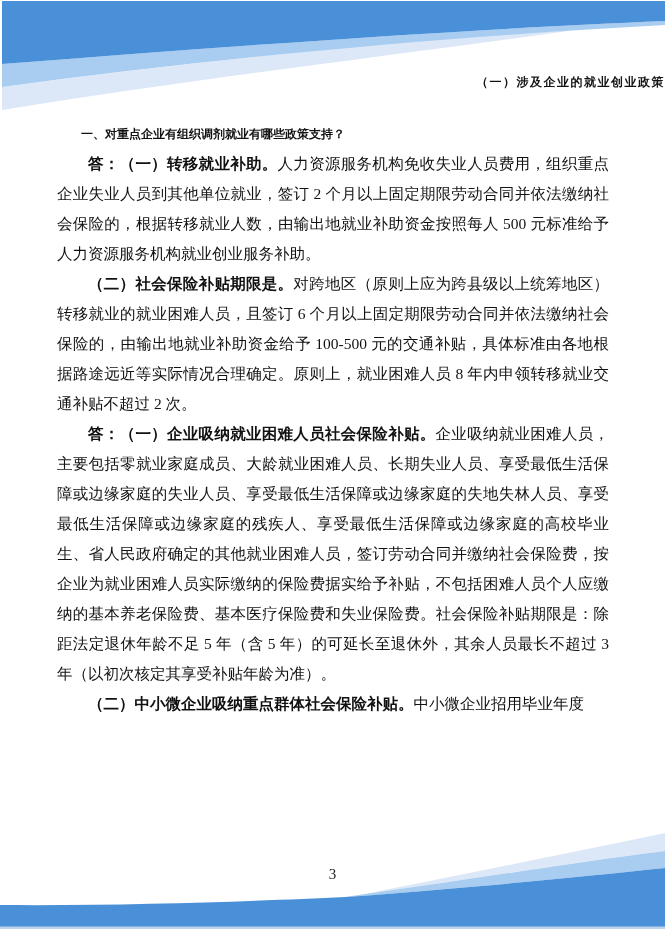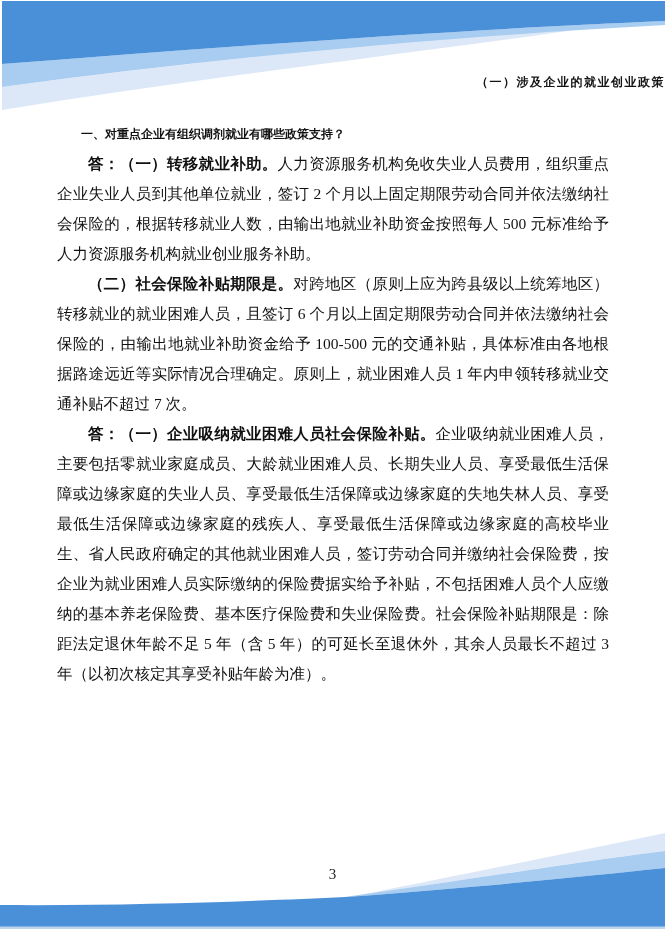--- a/index.html
+++ b/index.html
@@ -77,27 +77,30 @@
 
     <p class="q">
       <span>一、对重点企业有组织调剂就业有哪些政策支持？</span>
     </p>
 
     <p>
       <span class="lead">答：（一）转移就业补助。</span><span>人力资源服务机构免收失业人员费用，组织重点企业失业人员到其他单位就业，签订 2 个月以上固定期限劳动合同并依法缴纳社会保险的，根据转移就业人数，由输出地就业补助资金按照每人 500 元标准给予人力资源服务机构就业创业服务补助。</span>
     </p>
 
     <p>
-      <span class="lead">（二）社会保险补贴期限是。</span><span>对跨地区（原则上应为跨县级以上统筹地区）转移就业的就业困难人员，且签订 6 个月以上固定期限劳动合同并依法缴纳社会保险的，由输出地就业补助资金给予 100-500 元的交通补贴，具体标准由各地根据路途远近等实际情况合理确定。原则上，就业困难人员 1 年内申领转移就业交通补贴不超过 7 次。</span>
+      <span class="lead">（二）社会保险补贴期限是。</span><span>对跨地区（原则上应为跨县级以上统筹地区）转移就业的就业困难人员，且签订 6 个月以上固定期限劳动合同并依法缴纳社会保险的，由输出地就业补助资金给予 100-500 元的交通补贴，具体标准由各地根据路途远近等实际情况合理确定。原则上，就业困难人员 8 年内申领转移就业交通补贴不超过 2 次。</span>
     </p>
 
 
 
     <p>
       <span class="lead">答：（一）企业吸纳就业困难人员社会保险补贴。</span><span>企业吸纳就业困难人员，主要包括零就业家庭成员、大龄就业困难人员、长期失业人员、享受最低生活保障或边缘家庭的失业人员、享受最低生活保障或边缘家庭的失地失林人员、享受最低生活保障或边缘家庭的残疾人、享受最低生活保障或边缘家庭的高校毕业生、省人民政府确定的其他就业困难人员，签订劳动合同并缴纳社会保险费，按企业为就业困难人员实际缴纳的保险费据实给予补贴，不包括困难人员个人应缴纳的基本养老保险费、基本医疗保险费和失业保险费。社会保险补贴期限是：除距法定退休年龄不足 5 年（含 5 年）的可延长至退休外，其余人员最长不超过 3 年（以初次核定其享受补贴年龄为准）。</span>
     </p>
 
+    <p>
+      <span class="lead">（二）中小微企业吸纳重点群体社会保险补贴。</span><span>中小微企业招用毕业年度</span>
+    </p>
 
   </div>
 
   <div class="page-num">3</div>
 
 </div>
 
 </body></html>

